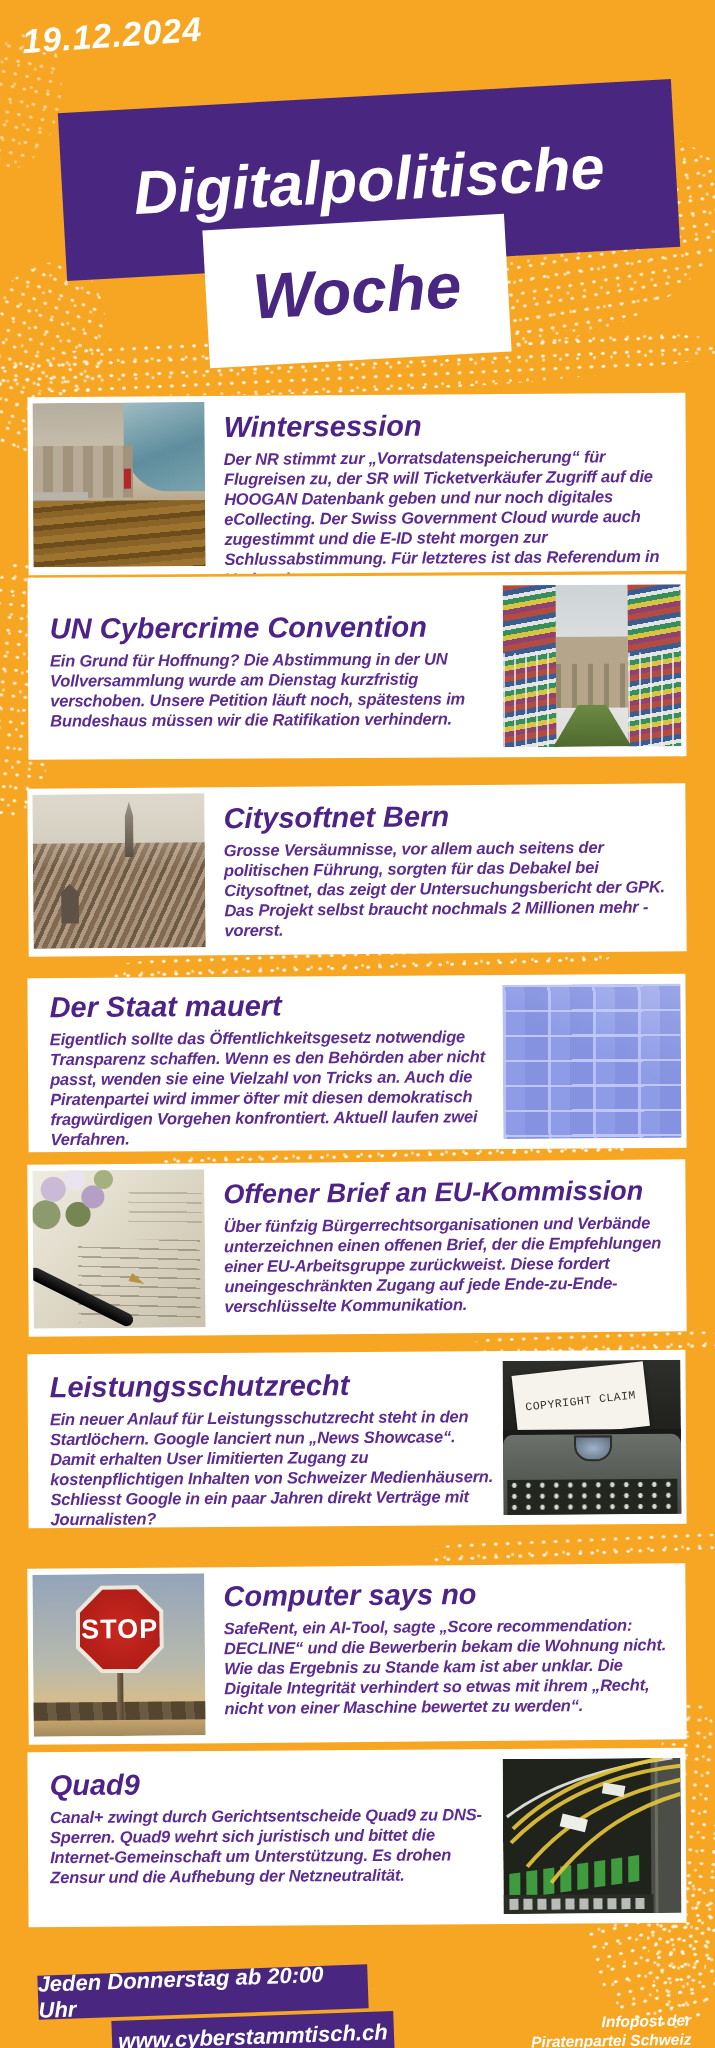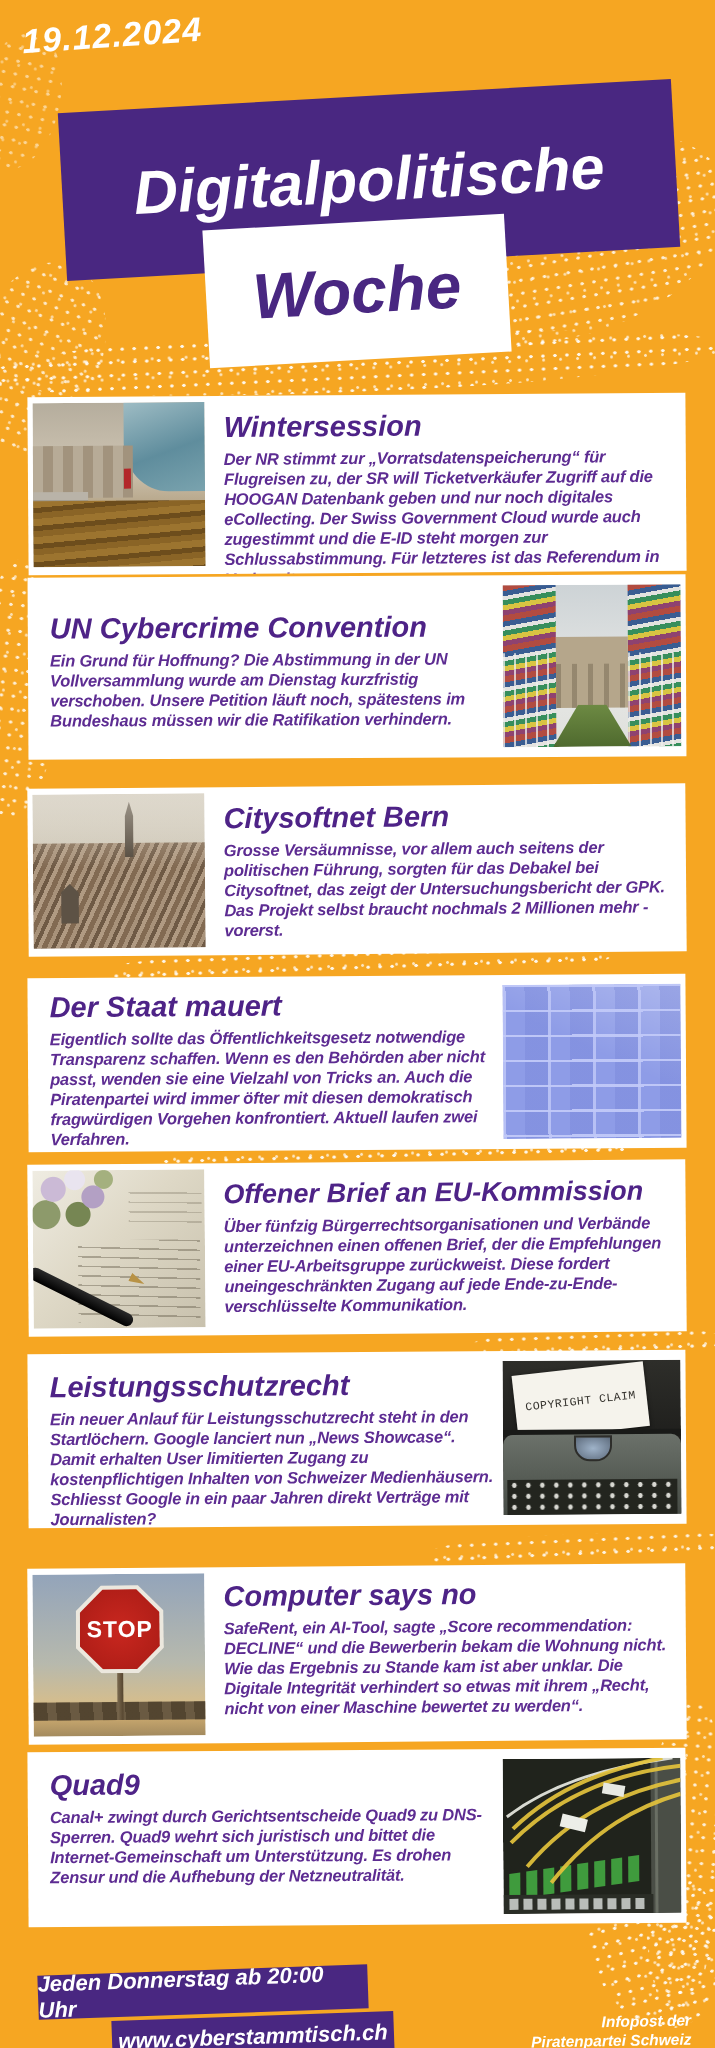--- a/index.html
+++ b/index.html
@@ -122,21 +122,21 @@
   .s-sky{position:absolute;inset:0;background:linear-gradient(180deg,#93a4ba,#b7b9ad 55%,#d3bd8f 78%,#caa96f 88%,#a38a5e);}
   .s-town{position:absolute;left:0;right:0;bottom:10%;height:11%;background:#6a5a42;
     background-image:repeating-linear-gradient(90deg,rgba(60,48,30,.5) 0 14px,transparent 14px 23px);}
   .s-pole{position:absolute;left:49%;bottom:10%;width:6px;height:40%;
     background:linear-gradient(90deg,#7b6a50,#55452f);}
   .s-sign{position:absolute;left:25%;top:7%;width:88px;height:88px;background:#ece8de;
     clip-path:polygon(29% 0%,71% 0%,100% 29%,100% 71%,71% 100%,29% 100%,0% 71%,0% 29%);
     display:flex;align-items:center;justify-content:center;}
   .s-sign-in{position:absolute;inset:4px;background:radial-gradient(#c9271f,#a81b15);
     clip-path:polygon(29% 0%,71% 0%,100% 29%,100% 71%,71% 100%,29% 100%,0% 71%,0% 29%);}
-  .s-sign .lbl{position:relative;color:#fff;font-size:23px;font-weight:bold;letter-spacing:1px;}
+  .s-sign .lbl{position:relative;color:#fff;font-size:27px;font-weight:bold;letter-spacing:1px;}
 </style>
 </head>
 <body>
 
 <div class="poster">
 
   <div class="dots" style="left:340px;top:128px;width:390px;height:215px;transform:rotate(-9deg);opacity:.85;border-radius:45% 55% 52% 48%/60% 42% 58% 45%;"></div>
   <div class="dots" style="left:-15px;top:332px;width:745px;height:60px;transform:rotate(-2.6deg);opacity:.95;border-radius:30% 70% 45% 55%/50% 50% 50% 50%;"></div>
   <div class="dots" style="left:-30px;top:258px;width:130px;height:200px;transform:rotate(22deg);opacity:.8;border-radius:50%;"></div>
   <div class="dots" style="left:-20px;top:30px;width:80px;height:140px;transform:rotate(12deg);opacity:.55;border-radius:50%;"></div>

